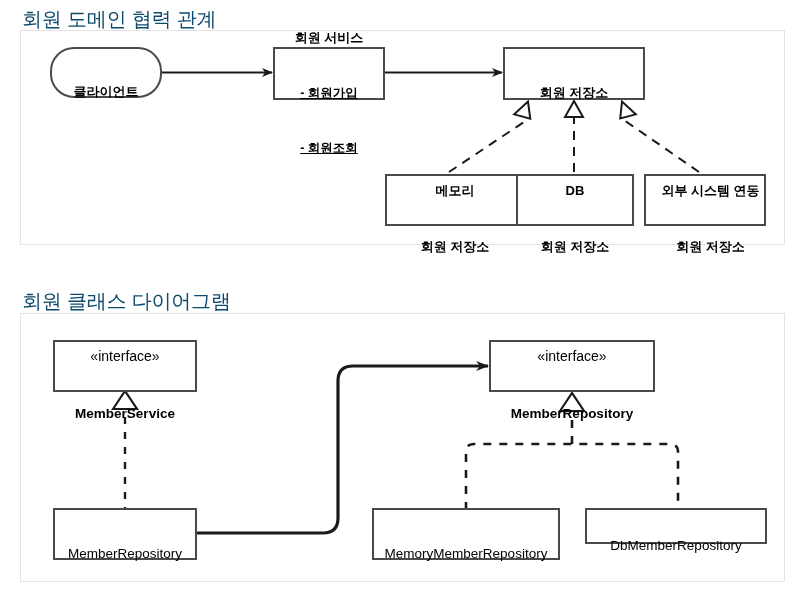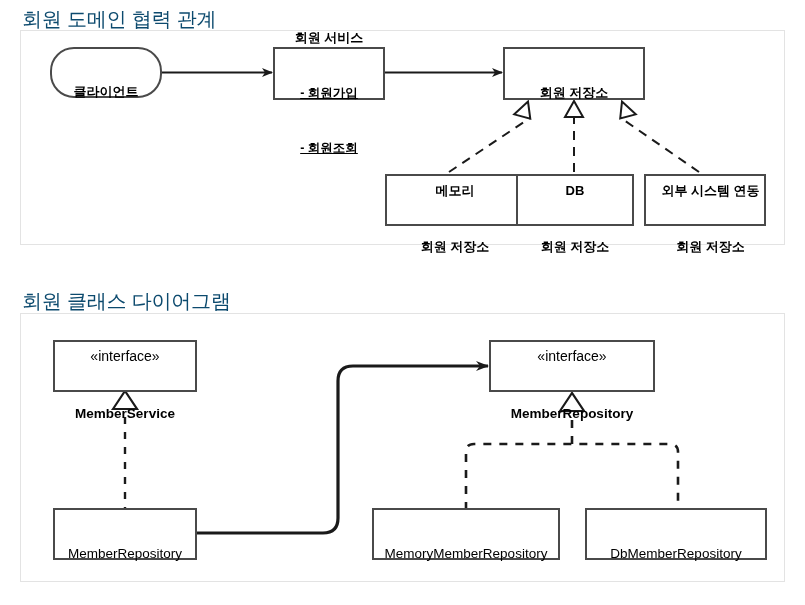--- a/index.html
+++ b/index.html
@@ -173,15 +173,15 @@
 </div>
 
 <div class="node plain" style="left:53px; top:508px; width:144px; height:52px;">
   <span class="ln">MemberRepository</span>
 </div>
 
 <div class="node plain" style="left:372px; top:508px; width:188px; height:52px;">
   <span class="ln">MemoryMemberRepository</span>
 </div>
 
-<div class="node plain" style="left:585px; top:508px; width:182px; height:52px;">
+<div class="node plain" style="left:585px; top:508px; width:182px; height:36px;">
   <span class="ln">DbMemberRepository</span>
 </div>
 
 </body></html>

